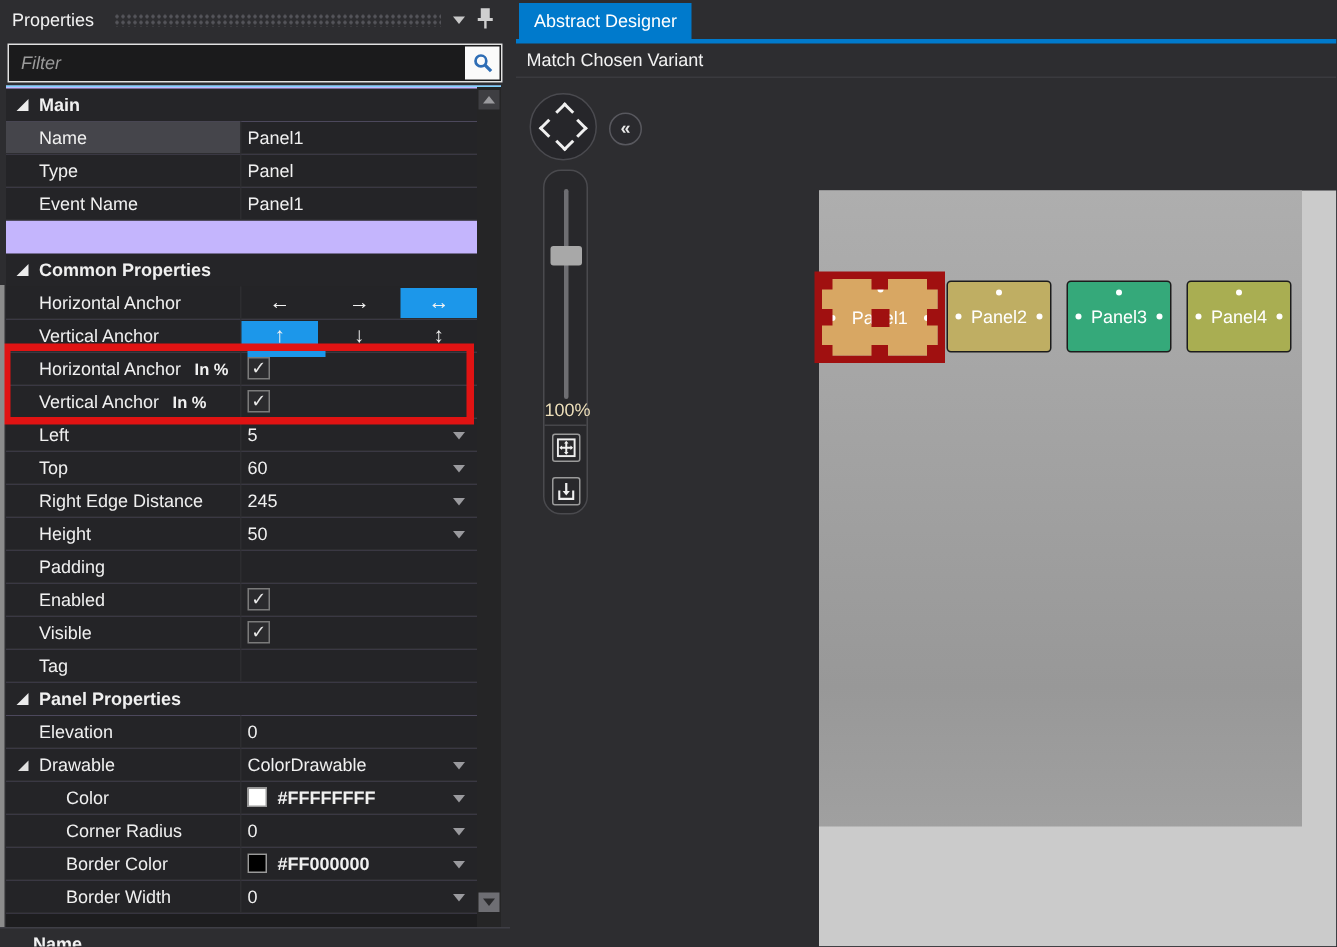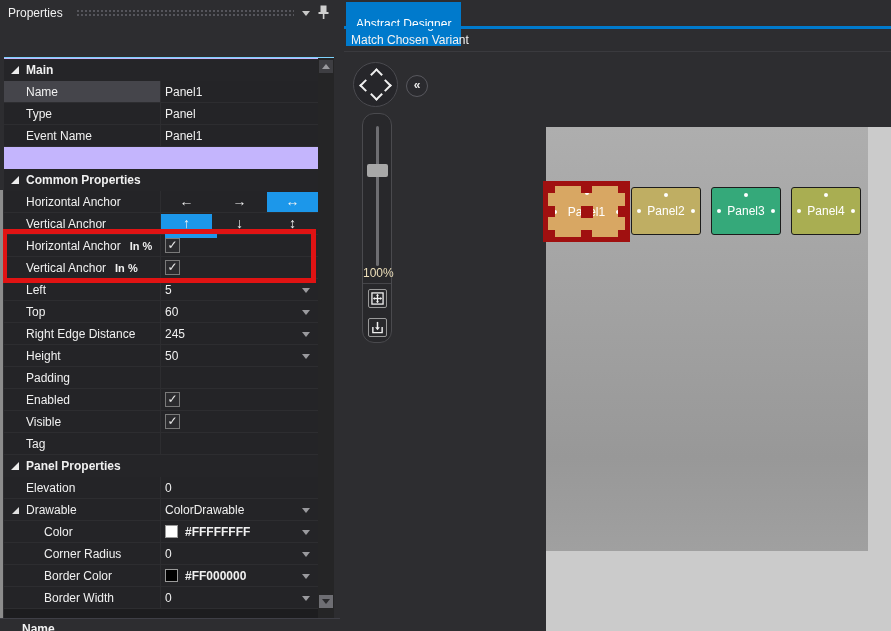--- a/index.html
+++ b/index.html
@@ -69,21 +69,21 @@
     border:5px solid #E01313;box-sizing:border-box;z-index:50;pointer-events:none;}
   .blue-sliver{position:absolute;left:165px;top:234px;width:52px;height:4px;background:#1C97EA;z-index:45;}
 
   .desc{position:absolute;left:0;top:618px;width:340px;height:13px;background:#2D2D30;
     border-top:1px solid #3F3F46;overflow:hidden;}
   .desc-title{position:absolute;left:22px;top:3px;font-size:12px;font-weight:bold;color:#F2F2F2;}
 
   
   .right-pane{position:absolute;left:340px;top:0;width:551px;height:631px;background:#2D2D30;}
   .tab{position:absolute;left:6px;top:2px;height:24px;background:#007ACC;color:#FFFFFF;
-    font-size:12px;line-height:24px;padding:10px 10px;text-align:center;}
+    font-size:12px;line-height:24px;padding:0 10px;text-align:center;}
   .tab-underline{position:absolute;left:4px;right:0;top:26px;height:3px;background:#007ACC;}
   .match-bar{position:absolute;left:4px;right:0;top:29px;height:23px;color:#F2F2F2;
     font-size:12px;line-height:22px;padding-left:7px;border-bottom:1px solid #3A3A3E;box-sizing:border-box;}
   .canvas{position:absolute;left:4px;top:53px;right:0;bottom:0;overflow:hidden;}
 
   .holder{position:absolute;left:202px;top:74px;right:0;bottom:0;background:#CBCBCB;}
   .screen{position:absolute;left:202px;top:74px;width:322px;height:424px;
     background:linear-gradient(180deg,#AEAEAE 0%,#989898 78%,#A0A0A0 100%);}
 
   .canvas-panel{position:absolute;border:1px solid #1C1C1C;border-radius:3px;box-sizing:border-box;
@@ -130,20 +130,29 @@
     <span class="title-text">Properties</span>
     <div class="title-dots"></div>
     <div class="title-chevron"></div>
     <svg class="title-pin" viewBox="0 0 11 15">
       <rect x="2.5" y="0.5" width="6" height="6.5" fill="#CFCFCF"></rect>
       <rect x="0.5" y="7" width="10" height="2" fill="#CFCFCF"></rect>
       <rect x="4.8" y="9" width="1.6" height="5" fill="#CFCFCF"></rect>
     </svg>
   </div>
 
+  <div class="filter-box">
+    <input class="filter-input" type="text" placeholder="Filter" style="">
+    <div class="search-btn">
+      <svg width="14" height="14" viewBox="0 0 14 14">
+        <circle cx="5.6" cy="5.6" r="3.6" fill="none" stroke="#2E6DB5" stroke-width="1.8"></circle>
+        <line x1="8.4" y1="8.4" x2="12.4" y2="12.4" stroke="#2E6DB5" stroke-width="2.2"></line>
+      </svg>
+    </div>
+  </div>
 
   <div class="grid">
     <div>
         <div class="row section" style="top: 1px;">
           <div class="sec-tri"></div>
           <div class="label">Main</div>
         </div>
         <div class="row" style="top: 23px;">
           <div class="labelbg"></div>
           <div class="vdiv"></div>

